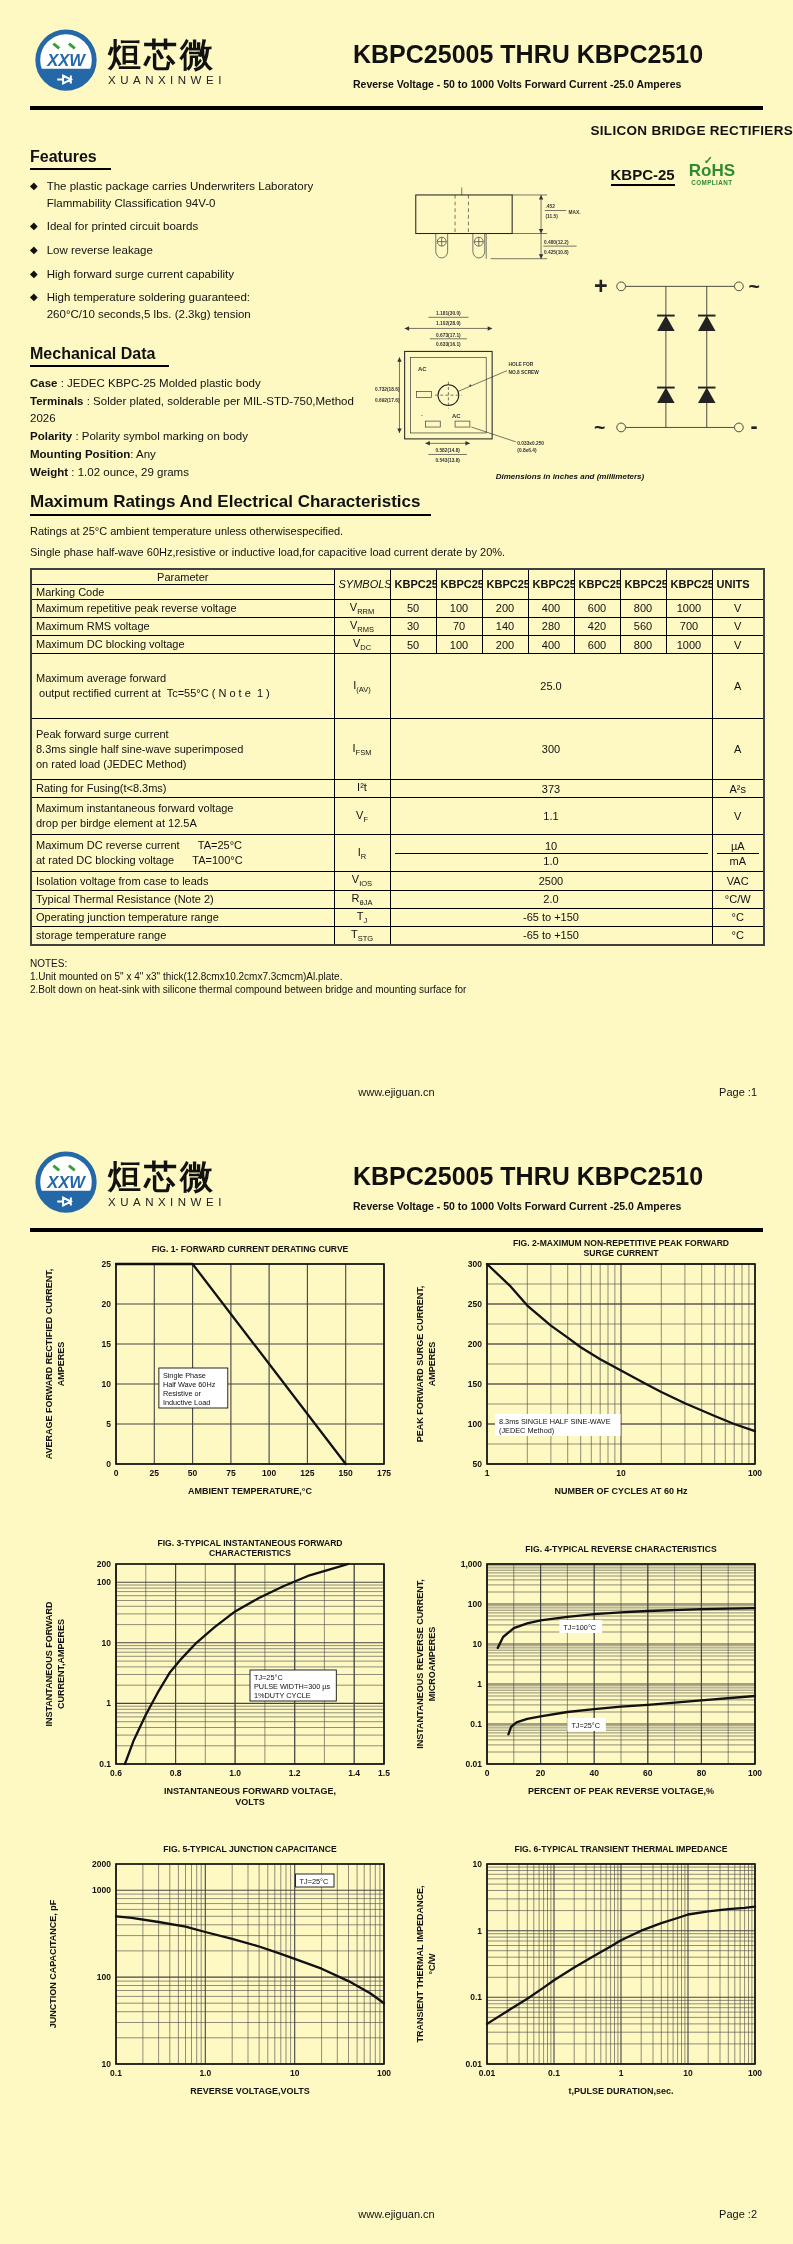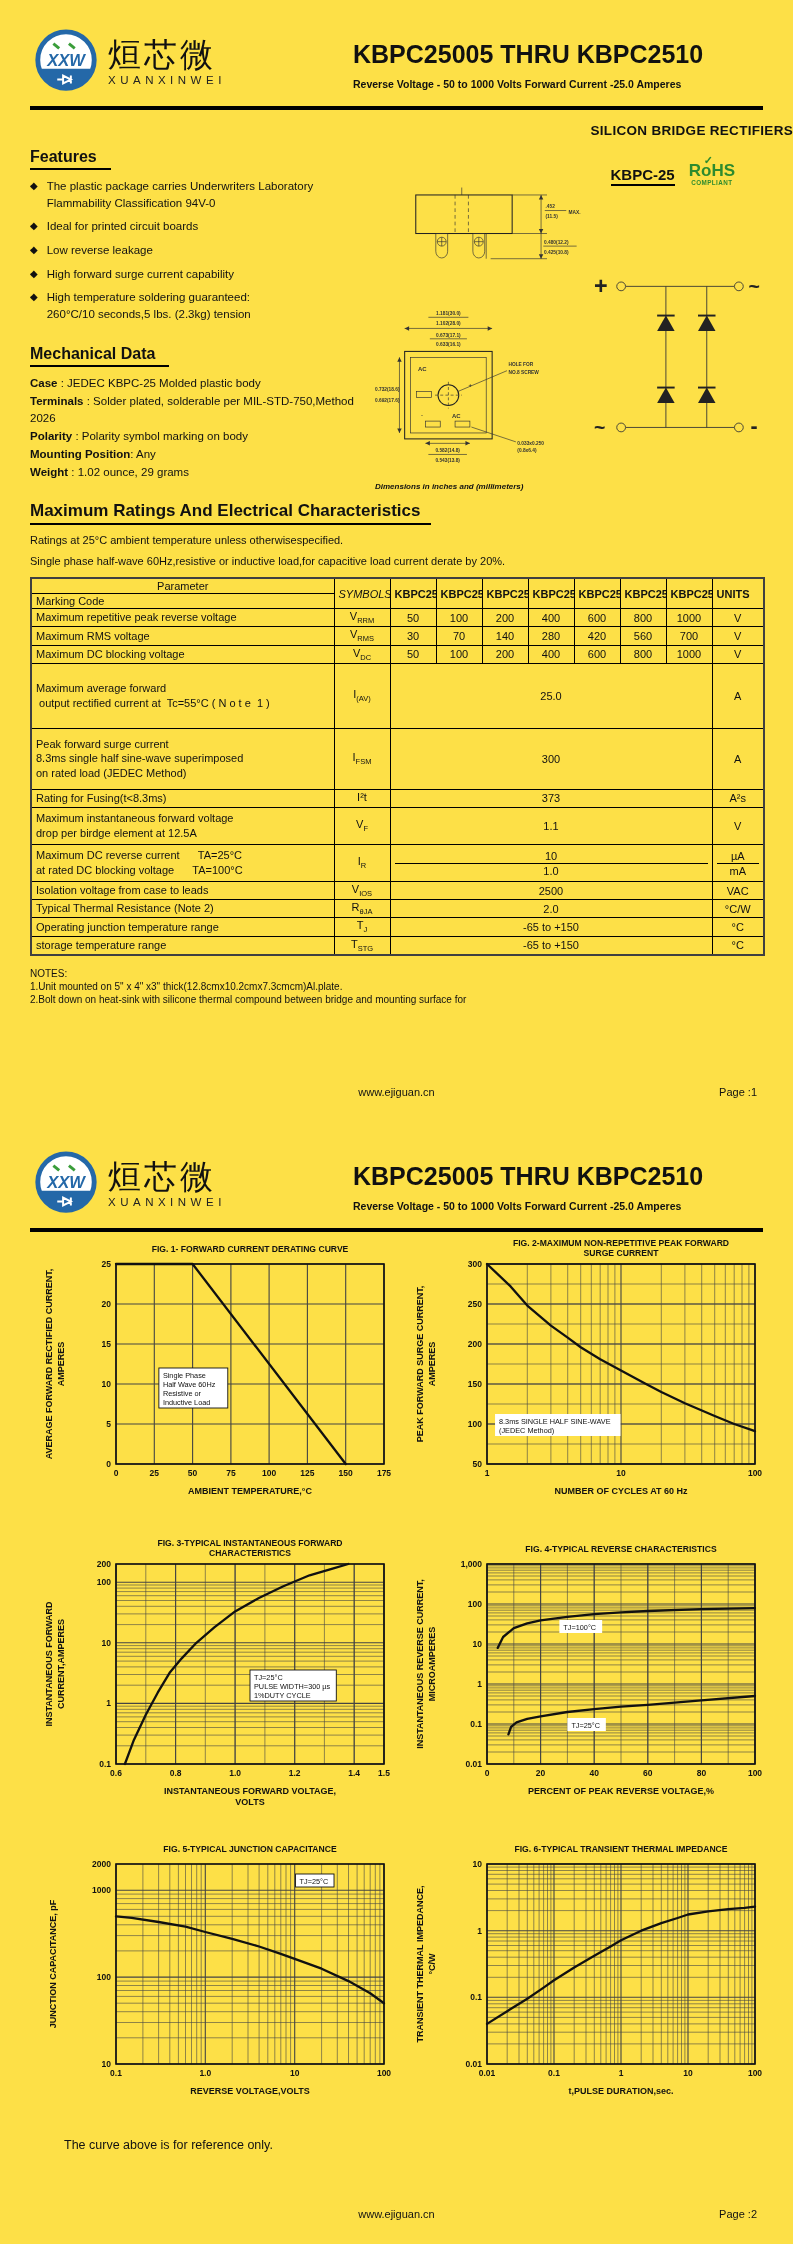--- a/index.html
+++ b/index.html
@@ -1,21 +1,21 @@
 <!DOCTYPE html>
 <html><head>
 <meta charset="utf-8">
 <style>
   html,body{margin:0;padding:0;background:#fff}
   body{width:793px;font-family:"Liberation Sans",sans-serif;color:#111}
-  .page{position:relative;width:793px;height:1122px;overflow:hidden;background:#fde047}
+  .page{position:relative;width:793px;height:1122px;overflow:hidden;background:#fef9c3}
   
   .hdr{display:flex;justify-content:space-between;align-items:flex-start;padding:26px 30px 0 30px}
   .logo{display:flex;align-items:center;gap:6px}
-  .logo-txt .cn{font-size:33px;font-weight:normal;letter-spacing:3px;line-height:1}
+  .logo-txt .cn{font-size:33px;font-weight:bold;letter-spacing:3px;line-height:1}
   .logo-txt .en{font-size:11.5px;letter-spacing:4.5px;color:#222;margin-top:3px}
   .hdr-title{text-align:left;margin-top:14px;width:410px}
   .hdr-title .t{font-size:25px;font-weight:bold;white-space:nowrap}
   .hdr-title .s{font-size:10.5px;font-weight:bold;margin-top:9px}
   .rule{height:4px;background:#000;margin:8px 30px 0 30px}
   .doc-title{text-align:right;font-weight:bold;font-size:13.5px;margin-top:13px;letter-spacing:.3px}
   
   .sec-h{font-size:16px;font-weight:bold;border-bottom:2.5px solid #000;display:inline-block;padding:0 14px 2px 0}
   .cols{display:flex;padding:4px 10px 0 30px}
   .colL{width:345px}
@@ -25,21 +25,21 @@
   .mech{font-size:11.5px;line-height:1.55;margin-top:8px}
   .mech b{font-weight:bold}
   .pkg-top{display:flex;align-items:flex-end;justify-content:flex-end;gap:14px;padding-right:40px;margin-top:20px}
   .kbpc{font-size:15px;font-weight:bold;border-bottom:2.5px solid #000;padding-bottom:1px}
   .rohs{color:#2e8b2e;text-align:center;line-height:1;position:relative}
   .rohs .r1{font-size:17px;font-weight:bold;letter-spacing:0}
   .rohs .chk{position:absolute;top:-7px;left:15px;font-size:11px;font-weight:bold}
   .rohs .r2{font-size:6.3px;font-weight:bold;letter-spacing:.4px;margin-top:1px}
   .pkg-row{display:flex;align-items:flex-start}
   .pkg-views{width:215px}
-  .cap{font-size:8px;font-weight:bold;font-style:italic;text-align:left;padding-right:10px;margin-top:12px}
+  .cap{font-size:8px;font-weight:bold;font-style:italic;text-align:center;padding-right:10px;margin-top:2px}
   .ln{fill:none;stroke:#222;stroke-width:1.4}
   .lnt{fill:none;stroke:#333;stroke-width:.9}
   .dimt{font-size:6.5px;font-weight:bold;fill:#333}
   .markt{font-size:8px;font-weight:bold;fill:#333}
   .ratings-wrap{padding:0 30px;margin-top:10px}
   .rat-h{font-size:17px;font-weight:bold;border-bottom:2.5px solid #000;display:inline-block;padding:0 10px 2px 0}
   .rat-p{font-size:11px;margin-top:9px}
   
   table.dt{border-collapse:collapse;margin:10px 30px 11px 30px;border:2px solid #404040;table-layout:fixed;width:733px}
   table.dt td{border:1px solid #000;padding:1px 4px;font-size:11px;vertical-align:middle;overflow:hidden}
@@ -862,19 +862,18 @@
           <text x="71" y="31.0" text-anchor="end" font-size="8.5" font-weight="bold" fill="#111">10</text>
           <text x="210" y="16" text-anchor="middle" font-size="8.6" font-weight="bold" fill="#111">FIG. 6-TYPICAL TRANSIENT THERMAL IMPEDANCE</text>
           <text x="210" y="258" text-anchor="middle" font-size="9" font-weight="bold" fill="#111">t,PULSE DURATION,sec.</text>
           <text x="12" y="128" text-anchor="middle" font-size="9" font-weight="bold" fill="#111" transform="rotate(-90 12 128)">TRANSIENT THERMAL IMPEDANCE,</text>
           <text x="24" y="128" text-anchor="middle" font-size="9" font-weight="bold" fill="#111" transform="rotate(-90 24 128)">°C/W</text>
           <polyline points="76.0,187.9 96.2,175.2 116.3,162.8 132.6,151.6 143.0,144.3 163.2,131.5 183.3,119.8 199.6,110.4 210.0,104.2 230.2,94.7 250.3,87.1 266.6,82.0 277.0,78.5 297.2,75.3 317.3,73.2 333.6,71.8 344.0,70.6" fill="none" stroke="#111" stroke-width="2.3" stroke-linejoin="round" stroke-linecap="round"></polyline>
         </svg>
       </div>
     </div>
 
-  <div class="ref-note">The curve above is for reference only.</div>
 
   <div class="foot">
     <div class="site">www.ejiguan.cn</div>
     <div class="pg">Page :2</div>
   </div>
 </div>
 
 </body></html>

